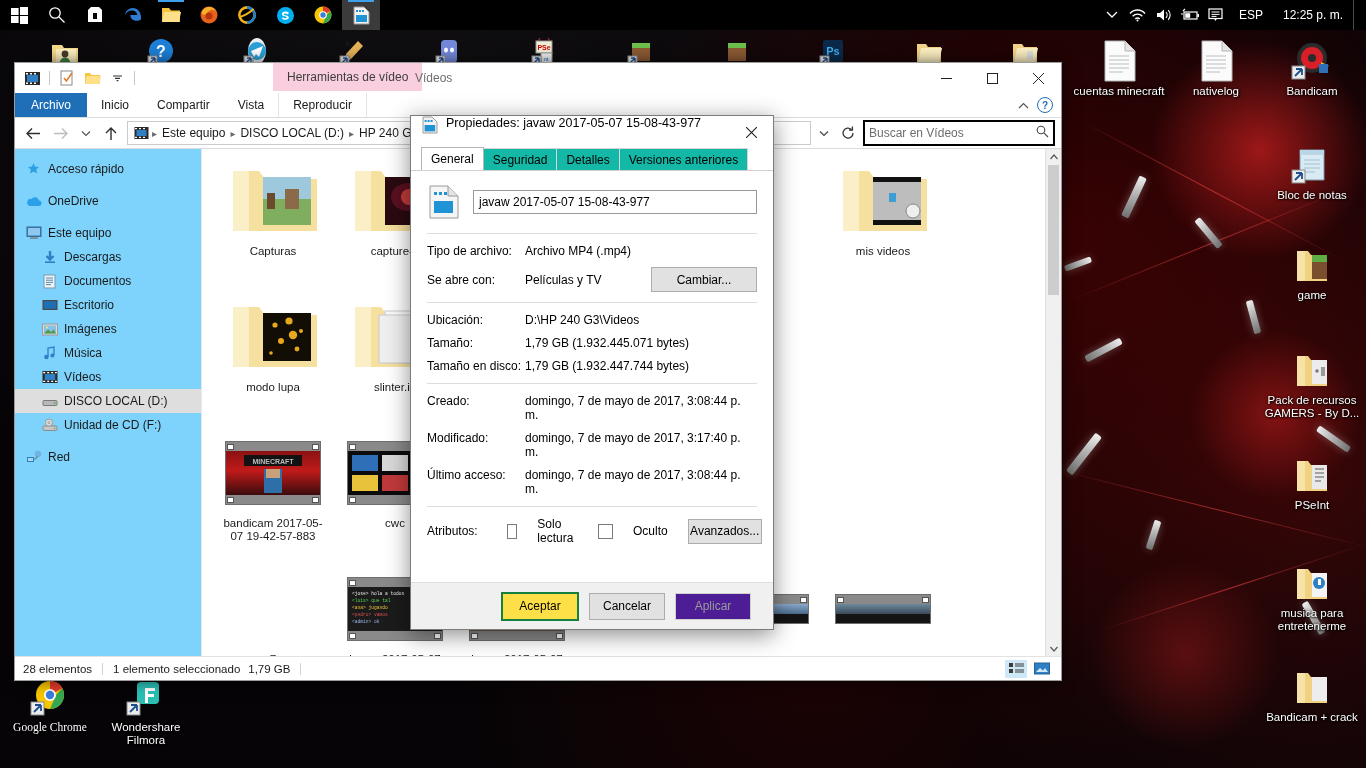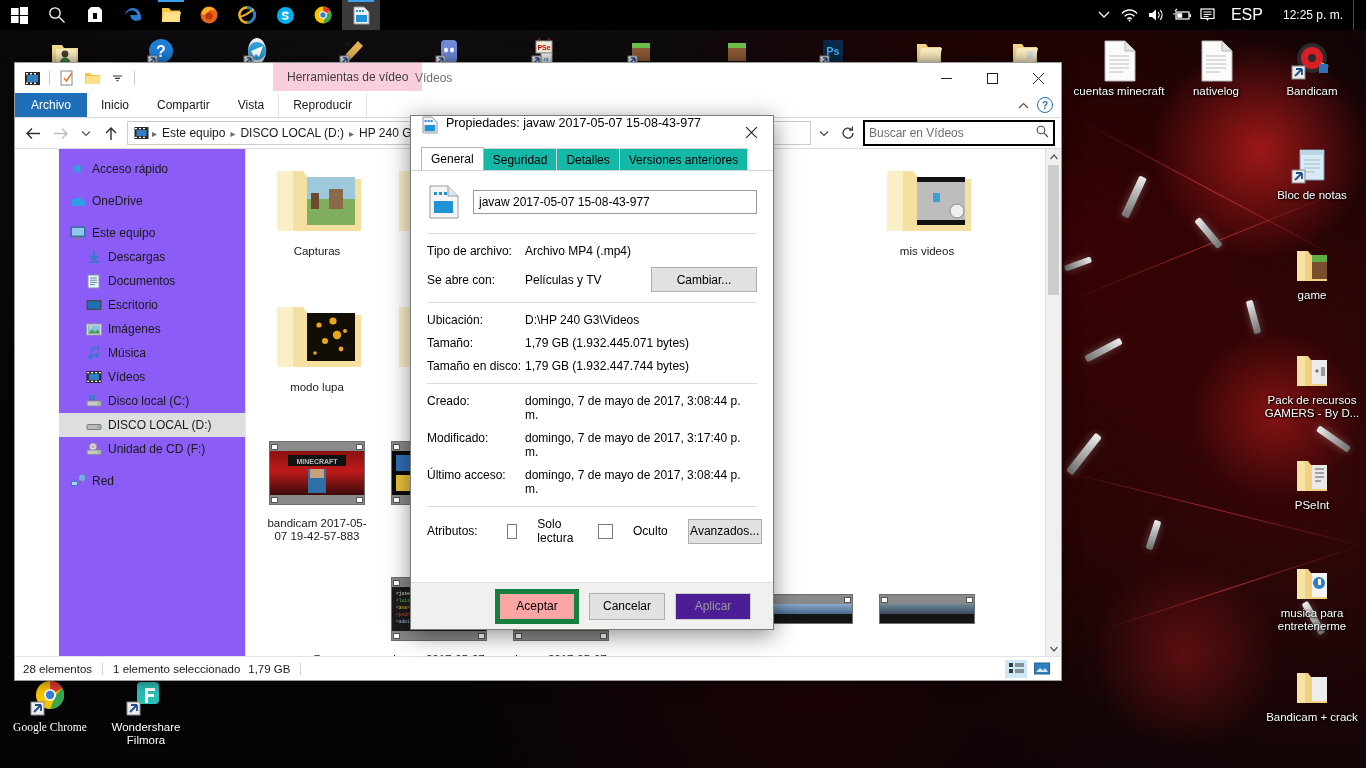--- a/index.html
+++ b/index.html
@@ -21,21 +21,21 @@
     box-shadow:0 0 9px rgba(255,255,255,.28);border-radius:2px;}
   .wglow{position:absolute;border-radius:50%;background:radial-gradient(circle,rgba(255,40,40,.55) 0%,rgba(255,0,0,0) 70%);}
 
   
   #taskbar-top{position:absolute;left:0;top:0;width:1366px;height:30px;background:#000;display:flex;align-items:center;z-index:60;}
   .tb-item{width:38px;height:30px;display:flex;align-items:center;justify-content:center;position:relative;}
   .tb-item.active{background:#3b3b3b;}
   .tb-item .ul{position:absolute;top:0;left:6px;right:6px;height:2px;background:#3ea0e8;}
   #tray{margin-left:auto;display:flex;align-items:center;height:30px;color:#fff;font-size:11px;padding-right:6px;}
   .tray-ic{width:26px;height:30px;display:flex;align-items:center;justify-content:center;color:#fff;font-size:13px;}
-  #tray-lang{padding:0 10px;font-size:16px;}
+  #tray-lang{padding:0 10px;font-size:12px;}
   #tray-clock{padding:0 10px;font-size:12px;}
   #tray-edge{width:6px;height:30px;border-left:1px solid #4a4a4a;}
 
   
   .dicon{position:absolute;width:100px;text-align:center;color:#fff;font-size:11.5px;line-height:13px;
     text-shadow:1px 1px 2px #000,0 0 3px #000;}
   .dicon .glyph{height:46px;display:flex;align-items:flex-end;justify-content:center;margin-bottom:3px;}
   .dicon .lbl{display:block;}
 
   
@@ -76,22 +76,22 @@
   .crumb-sep{color:#6b6b6b;font-size:10px;}
   #crumb-ic{width:18px;display:flex;align-items:center;justify-content:center;}
   #addr-drop{width:18px;height:22px;display:flex;align-items:center;justify-content:center;font-size:9px;color:#444;}
   #refresh{width:22px;height:22px;display:flex;align-items:center;justify-content:center;font-size:13px;color:#333;}
   #searchbox{width:180px;height:22px;border:2px solid #000000;display:flex;align-items:center;
     padding:0 4px;font-size:12px;color:#6d6d6d;}
   #searchbox .txt{flex:1;}
   #searchbox .mag{font-size:12px;color:#444;}
 
   #ex-body{flex:1 1 auto;display:flex;min-height:0;border-top:1px solid #dcdcdc;}
-  #ex-nav{width:186px;flex:0 0 186px;background:#8b5cf6;padding-top:8px;font-size:12px;color:#1a1a1a;
-    border-right:1px solid #e8e8e8;overflow:hidden;margin-left:44px;}
+  #ex-nav{width:186px;flex:0 0 186px;background:#7dd3fc;padding-top:8px;font-size:12px;color:#1a1a1a;
+    border-right:1px solid #e8e8e8;overflow:hidden;}
   .navitem{height:24px;display:flex;align-items:center;gap:6px;padding-left:10px;white-space:nowrap;}
   .navitem.lvl2{padding-left:26px;}
   .navitem.sel{background:#dedede;}
   .navitem .ni{width:17px;height:17px;display:flex;align-items:center;justify-content:center;}
   .navgap{height:8px;}
 
   #ex-content{flex:1 1 auto;position:relative;background:#fff;overflow:hidden;}
   #tiles{position:absolute;left:10px;top:6px;right:14px;display:flex;flex-wrap:wrap;}
   .tile{width:122px;height:130px;display:flex;flex-direction:column;align-items:center;justify-content:flex-start;
     padding-top:6px;font-size:11.5px;color:#1a1a1a;text-align:center;line-height:13px;}
@@ -131,21 +131,21 @@
   #fname-input{flex:1 1 auto;height:22px;border:1px solid #999;font-size:12px;color:#000;
     display:flex;align-items:center;padding:0 5px;background:#fff;}
   .dsep{height:1px;background:#dcdcdc;margin:10px 0;}
   .prow{display:flex;font-size:12px;color:#000;margin-bottom:9px;align-items:flex-start;justify-content:space-between;}
   .prow .k{width:98px;flex:0 0 98px;}
   .prow .v{flex:1 1 auto;}
   .prow.withbtn{align-items:center;}
   .dbtn{height:23px;min-width:104px;border:1px solid #adadad;background:#e1e1e1;font-size:12px;color:#000;
     display:flex;align-items:center;justify-content:center;}
   .dbtn.dis{color:#9a9a9a;background:#4c1d95;border-color:#cfcfcf;}
-  .dbtn.def{border:5px solid #15803d;background:#fca5a5;}
+  .dbtn.def{border:2px solid #15803d;background:#fde047;}
   #attr-row{display:flex;align-items:center;font-size:12px;gap:0;margin-top:4px;}
   #attr-row .k{width:80px;flex:0 0 80px;}
   .chk{display:flex;align-items:center;gap:20px;margin-right:20px;}
   .chkbox{width:13px;height:13px;border:1px solid #7a7a7a;background:#fff;}
   #dlg-foot{height:46px;flex:0 0 auto;background:#f0f0f0;border-top:1px solid #dfdfdf;
     display:flex;align-items:center;justify-content:flex-end;gap:10px;padding-right:22px;}
   #dlg-foot .dbtn{min-width:74px;height:25px;}
 </style>
 </head>
 <body>
@@ -769,35 +769,20 @@
                 <rect x="9.2" y="2" width="2" height="1.3"></rect>
                 <rect x="13" y="2" width="1.8" height="1.3"></rect>
                 <rect x="1.2" y="10.7" width="2" height="1.3"></rect>
                 <rect x="5.2" y="10.7" width="2" height="1.3"></rect>
                 <rect x="9.2" y="10.7" width="2" height="1.3"></rect>
                 <rect x="13" y="10.7" width="1.8" height="1.3"></rect>
               </g>
             </svg>
           </span>
         <span>Vídeos</span>
-      </div>
-      <div class="navitem lvl2">
-        <span class="ni">
-          <svg width="16" height="14" viewBox="0 0 16 14">
-              <rect x="1" y="7" width="14" height="5" rx="1" fill="#c9c9c9" stroke="#8a8a8a"></rect>
-              <circle cx="12.6" cy="9.5" r="0.9" fill="#49b349"></circle>
-              <g fill="#2f7fc4">
-                <rect x="3" y="1" width="2.6" height="2.6"></rect>
-                <rect x="6.2" y="1" width="2.6" height="2.6"></rect>
-                <rect x="3" y="4" width="2.6" height="2.2"></rect>
-                <rect x="6.2" y="4" width="2.6" height="2.2"></rect>
-              </g>
-            </svg>
-          </span>
-        <span>Disco local (C:)</span>
       </div>
       <div class="navitem lvl2 sel">
         <span class="ni">
           <svg width="16" height="14" viewBox="0 0 16 14">
               <rect x="1" y="6.5" width="14" height="5" rx="1" fill="#b9b9b9" stroke="#7a7a7a"></rect>
               <circle cx="12.6" cy="9" r="0.9" fill="#49b349"></circle>
             </svg>
           </span>
         <span>DISCO LOCAL (D:)</span>
       </div>

